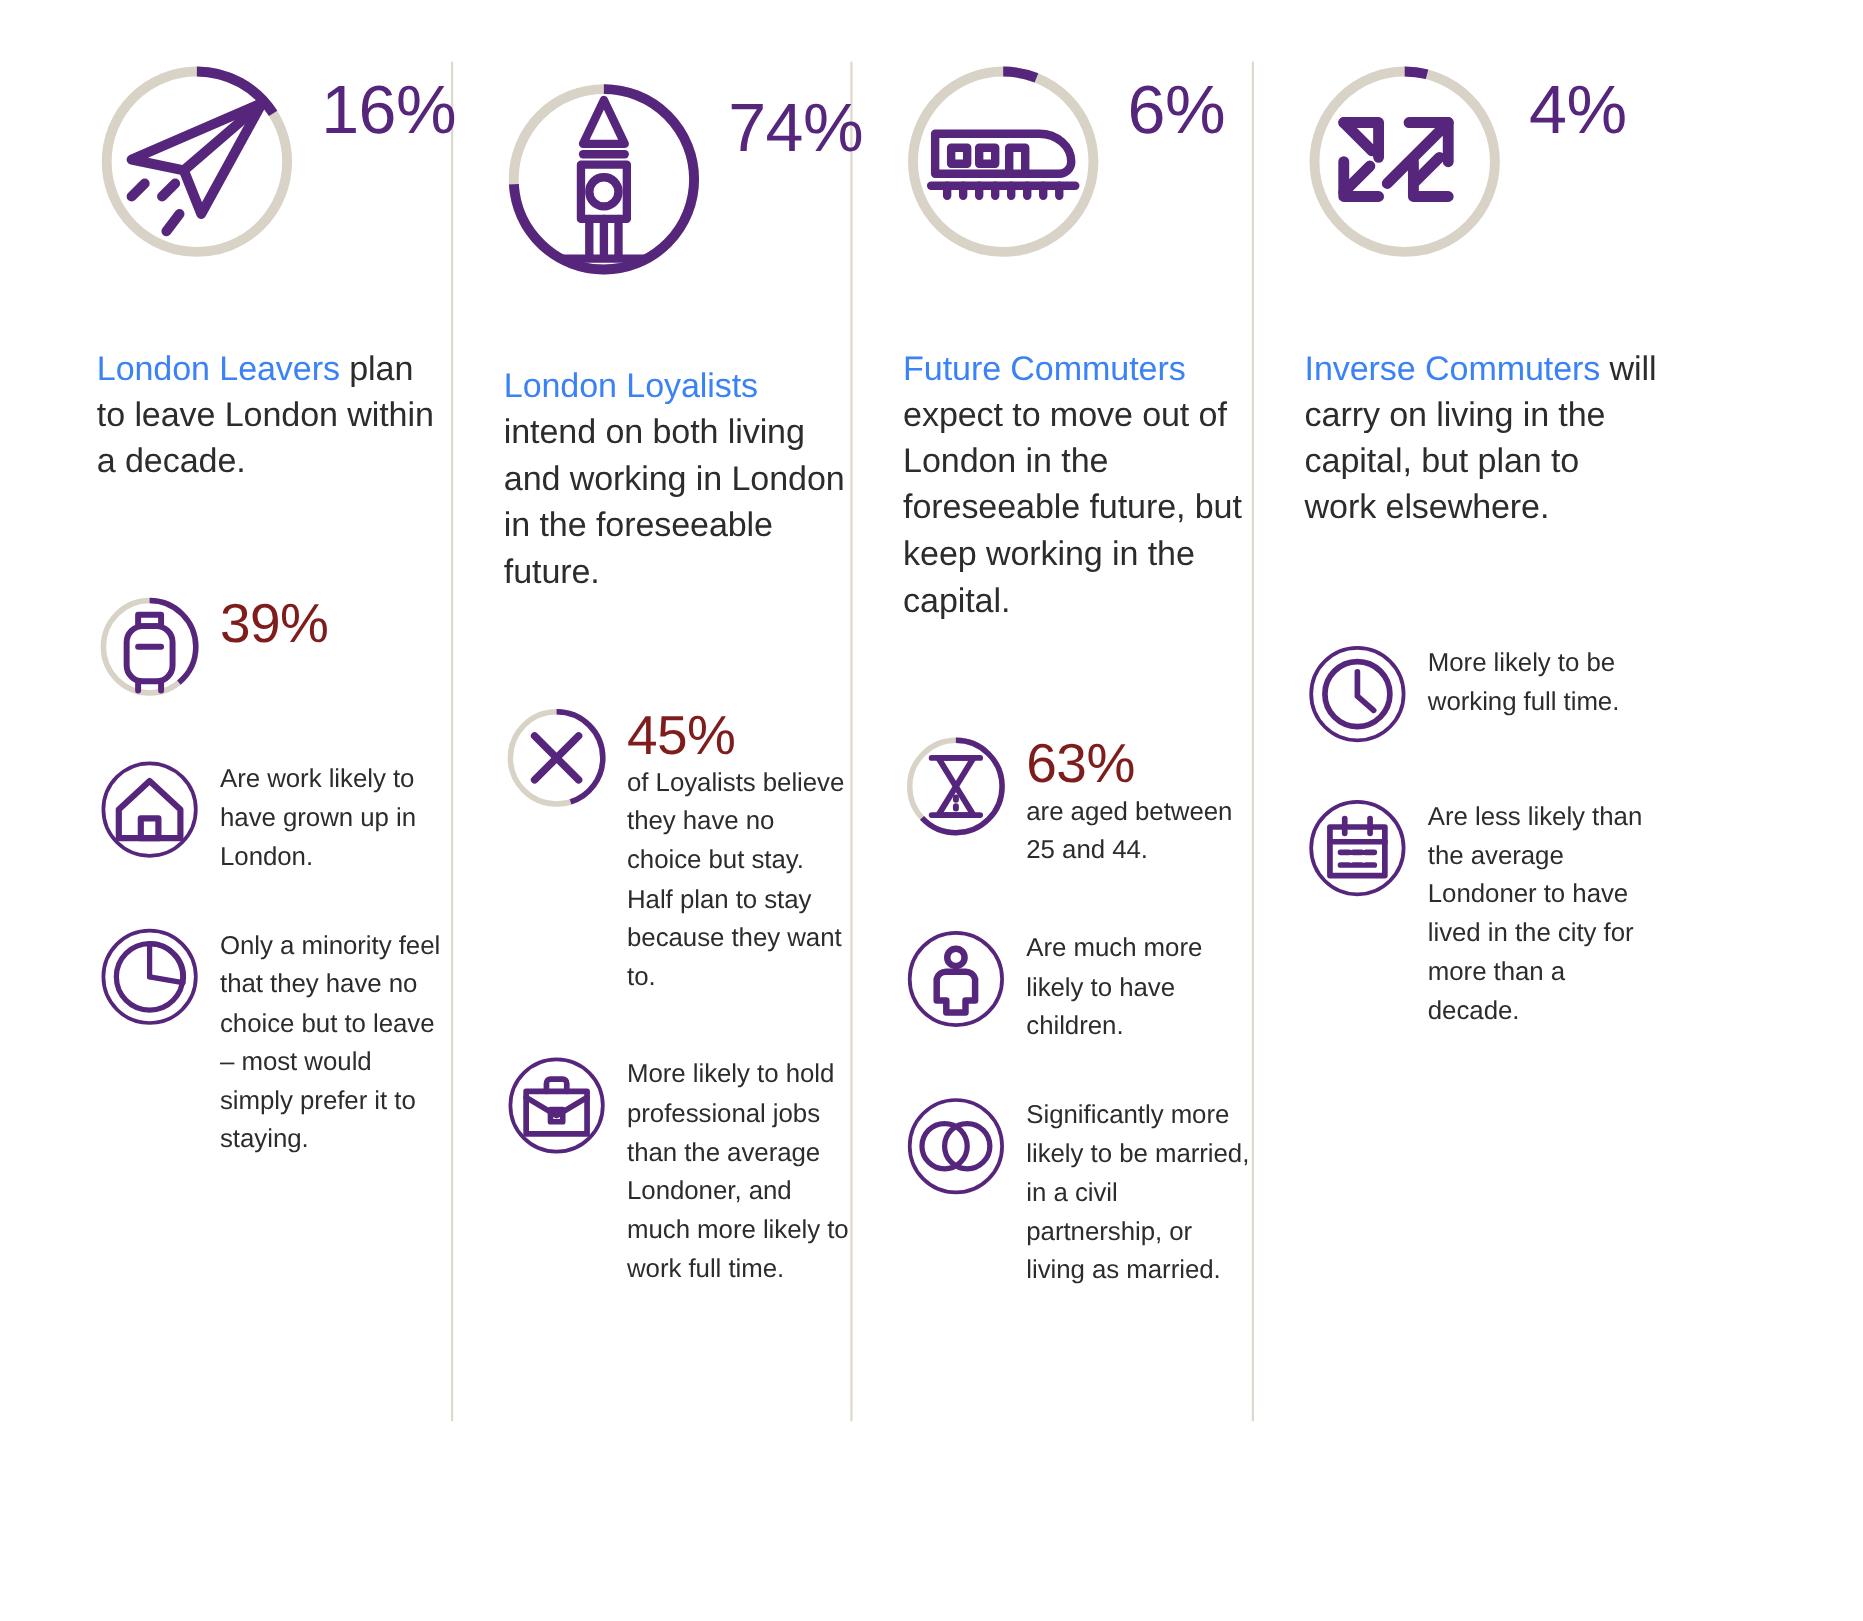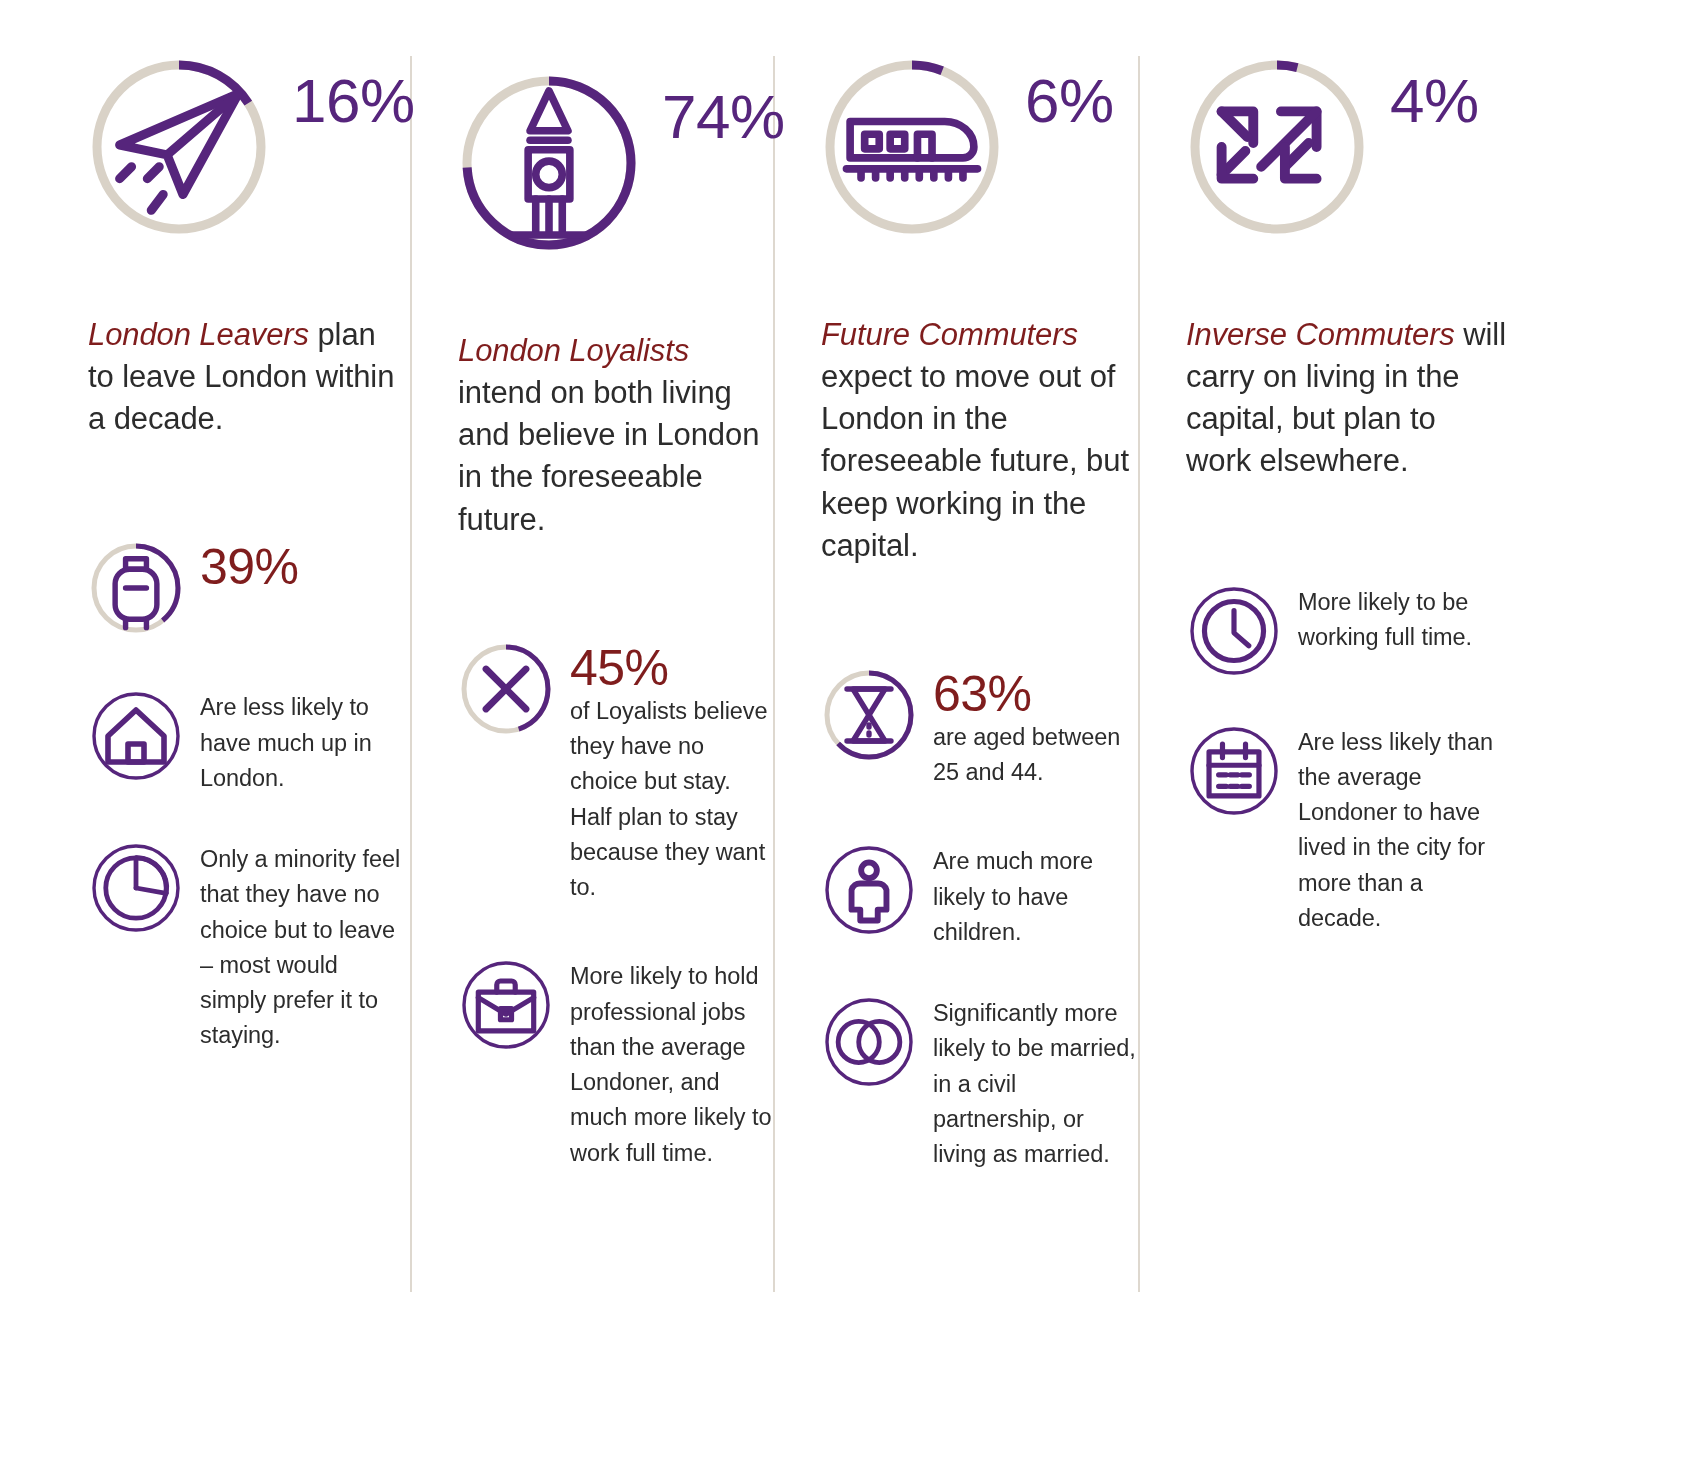--- a/index.html
+++ b/index.html
@@ -72,21 +72,21 @@
 
   
   .heading {
     font-size: 31px;
     line-height: 1.36;
     color: #2c2c2c;
     margin-top: 28px;
     max-width: 320px;
     letter-spacing: -0.1px;
   }
-  .heading .tag { color: #7f1d1d; font-style: italic; }
+  .heading .tag { color: #3b82f6; }
 
   
   .stats { margin-top: 100px; }
   .stat {
     display: flex;
     align-items: flex-start;
     margin-bottom: 52px;
   }
   .stat-badge {
     position: relative;
@@ -186,21 +186,21 @@
             <circle cx="48" cy="48" r="42" fill="none" stroke="#56257c" stroke-width="3.4"></circle>
           </svg>
           <div class="inner-icon">
             <svg class="ico" width="48" height="48" viewBox="0 0 48 48" fill="none" stroke="#56257c" stroke-width="2.8" stroke-linecap="round" stroke-linejoin="round">
               <path d="M10 24 L24 11 L38 24 V37 H10 Z"></path>
               <rect x="20" y="28" width="8" height="9"></rect>
             </svg>
           </div>
         </div>
         <div class="stat-body">
-          <div class="stat-text w1">Are less likely to have much up in London.</div>
+          <div class="stat-text w1">Are work likely to have grown up in London.</div>
         </div>
       </div>
 
       <div class="stat notop">
         <div class="stat-badge">
           <svg viewBox="0 0 96 96">
             <circle cx="48" cy="48" r="42" fill="none" stroke="#56257c" stroke-width="3.4"></circle>
           </svg>
           <div class="inner-icon">
             <svg class="ico" width="54" height="54" viewBox="0 0 54 54" fill="none" stroke="#56257c" stroke-width="2.7" stroke-linecap="round" stroke-linejoin="round">
@@ -236,21 +236,21 @@
             <path d="M41 67 V84"></path>
             <path d="M48 67 V84"></path>
             <path d="M55 67 V84"></path>
             <path d="M28 86 H68"></path>
           </svg>
         </div>
       </div>
       <div class="hero-pct">74%</div>
     </div>
 
-    <div class="heading"><span class="tag">London Loyalists</span><span> intend on both living and believe in London in the foreseeable future.</span></div>
+    <div class="heading"><span class="tag">London Loyalists</span><span> intend on both living and working in London in the foreseeable future.</span></div>
 
     <div class="stats">
 
       <div class="stat">
         <div class="stat-badge">
           <svg viewBox="0 0 96 96">
             <circle cx="48" cy="48" r="42" fill="none" stroke="#d9d2c7" stroke-width="5"></circle>
             <circle cx="48" cy="48" r="42" fill="none" stroke="#56257c" stroke-width="5" stroke-dasharray="118.8 145.1" transform="rotate(-90 48 48)"></circle>
           </svg>
           <div class="inner-icon">

